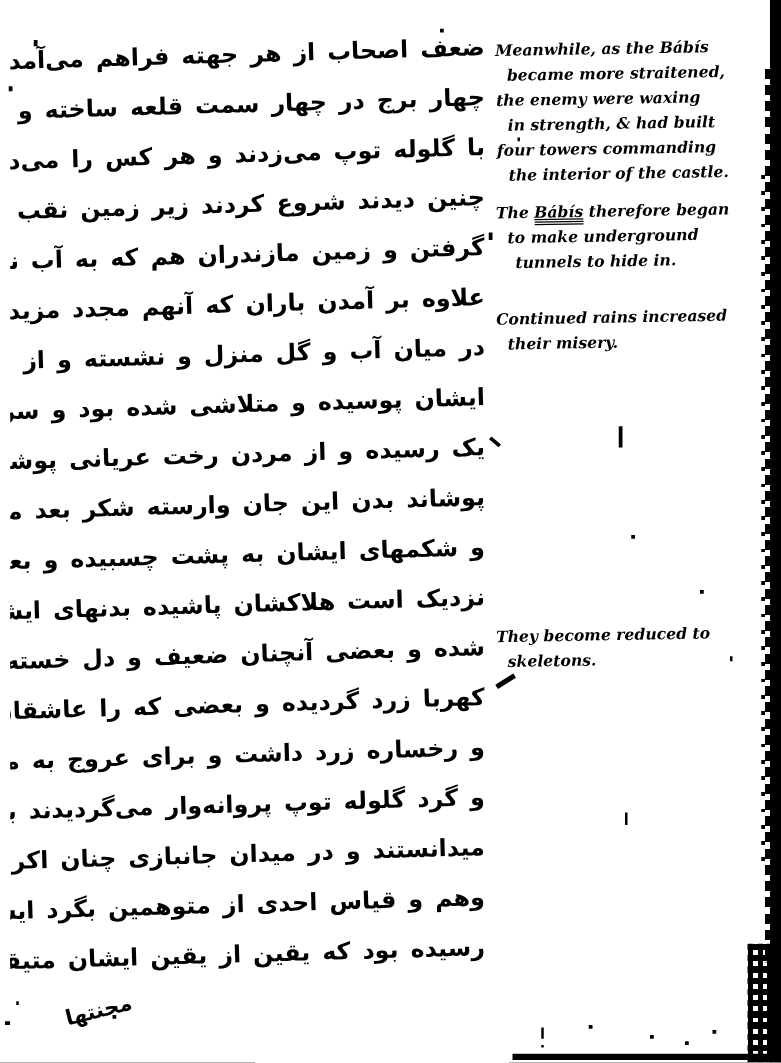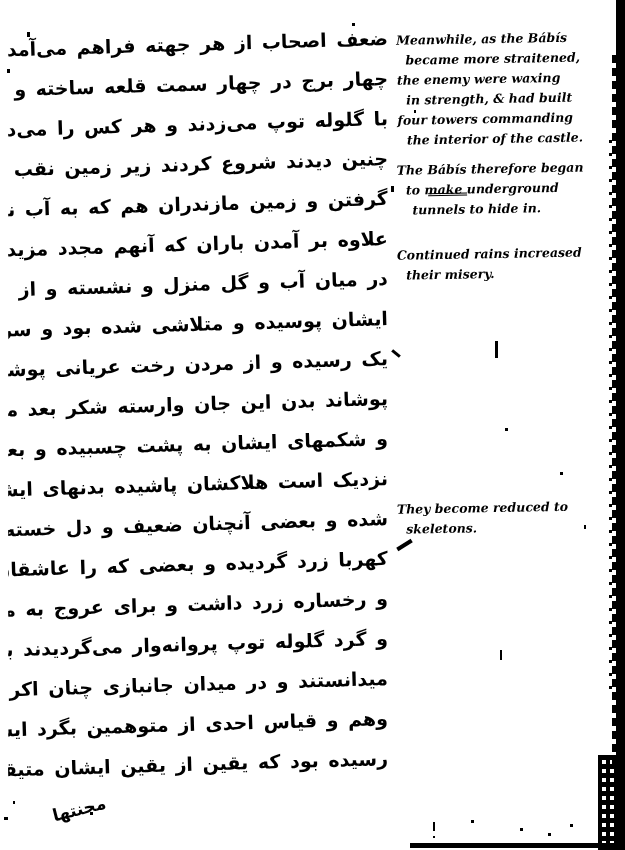--- a/index.html
+++ b/index.html
@@ -27,21 +27,21 @@
   
   .notes{position:absolute; left:397px; top:0; width:200px;}
   .note{
     position:absolute; left:0; width:198px;
     font-family:"DejaVu Serif", serif; font-style:italic;
     font-size:12.5px; line-height:20px; font-weight:bold;
     transform:rotate(-1deg);
   }
   .nline{white-space:nowrap;}
   .in1{margin-left:9px;} .in2{margin-left:15px;}
-  .dunder{border-bottom:3px double #000; padding-bottom:16px;}
+  .dunder{border-bottom:3px double #000; padding-bottom:0px;text-decoration:underline;}
   
   .edge-main{position:absolute; top:0; right:0; width:9px; height:850px; background:#000;}
   .edge-dash1{position:absolute; top:55px; right:8px; width:5px; height:715px;
     background:repeating-linear-gradient(180deg,#000 0 8px,transparent 8px 13px);}
   .edge-dash2{position:absolute; top:130px; right:13px; width:3px; height:560px;
     background:repeating-linear-gradient(180deg,transparent 0 10px,#000 10px 13px);}
   .edge-bottom{position:absolute; bottom:0; right:0; width:27px; height:95px;
     background:
       repeating-linear-gradient(180deg,#000 0 5px,transparent 5px 9px),
       repeating-linear-gradient(90deg,#000 0 4px,transparent 4px 8px);}

